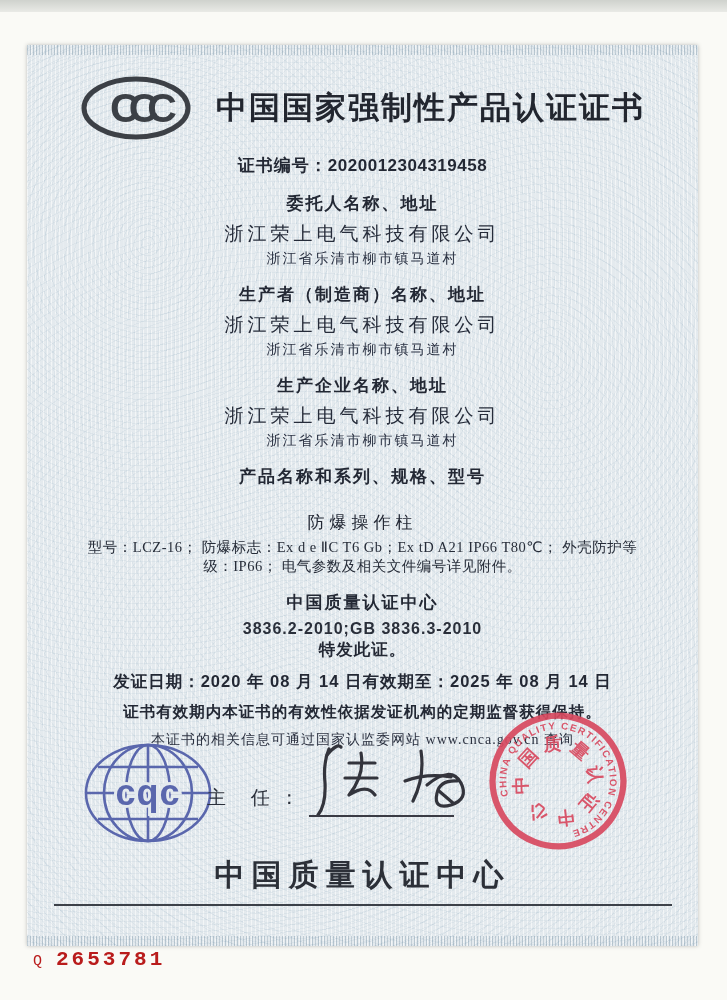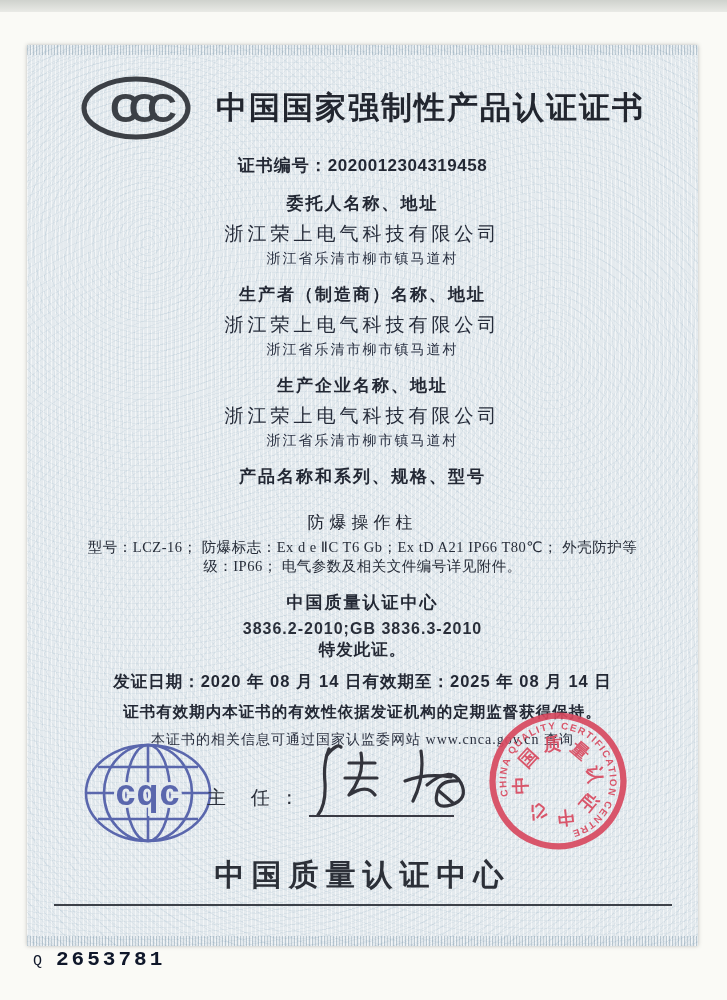--- a/index.html
+++ b/index.html
@@ -81,21 +81,21 @@
   }
   .footer-rule { width:618px; margin:8px auto 0; border-bottom:2px solid #3c4149; }
   .footer-info {
     display:flex; justify-content:space-between; align-items:center;
     padding:7px 26px 0; font-size:12px; color:#42464e; letter-spacing:.5px;
     font-family:"Liberation Sans", sans-serif;
   }
   
   .serial {
     position:absolute; left:33px; top:948px;
-    font-family:"Liberation Mono", monospace; color:#0f172a;
+    font-family:"Liberation Mono", monospace; color:#b91c1c;
   }
   .serial .q { font-size:15px; margin-right:14px; }
   .serial .n { font-size:21px; letter-spacing:3px; font-weight:bold; }
 </style>
 </head>
 <body>
 
 <div class="scan-strip"></div>
 
 <div class="paper">

